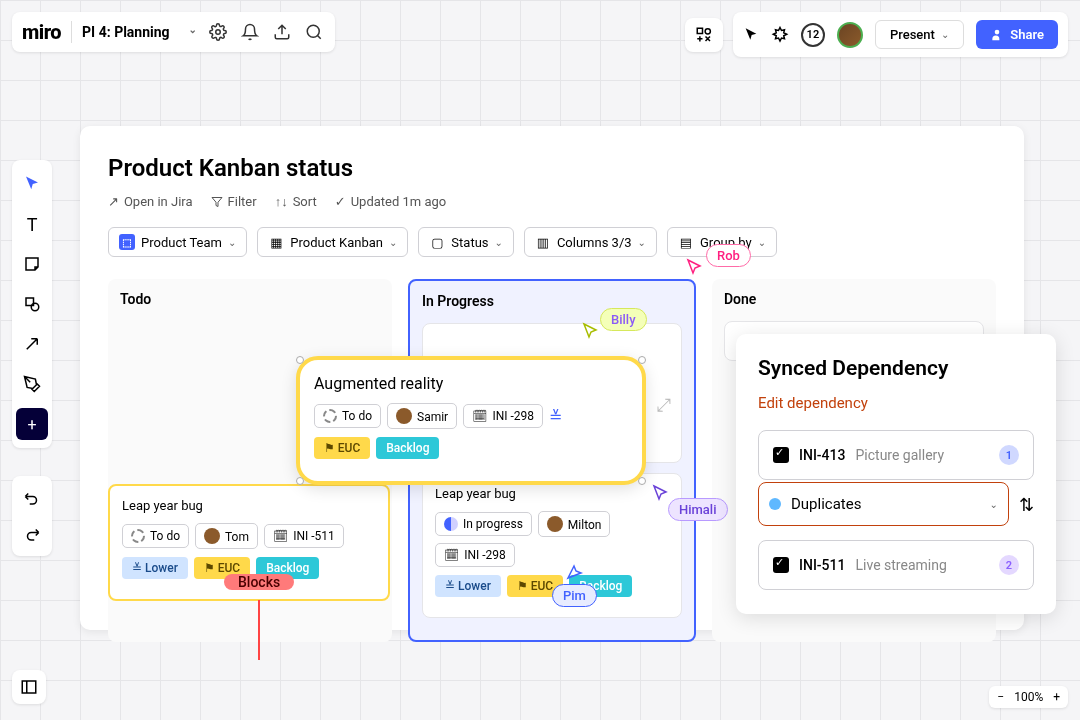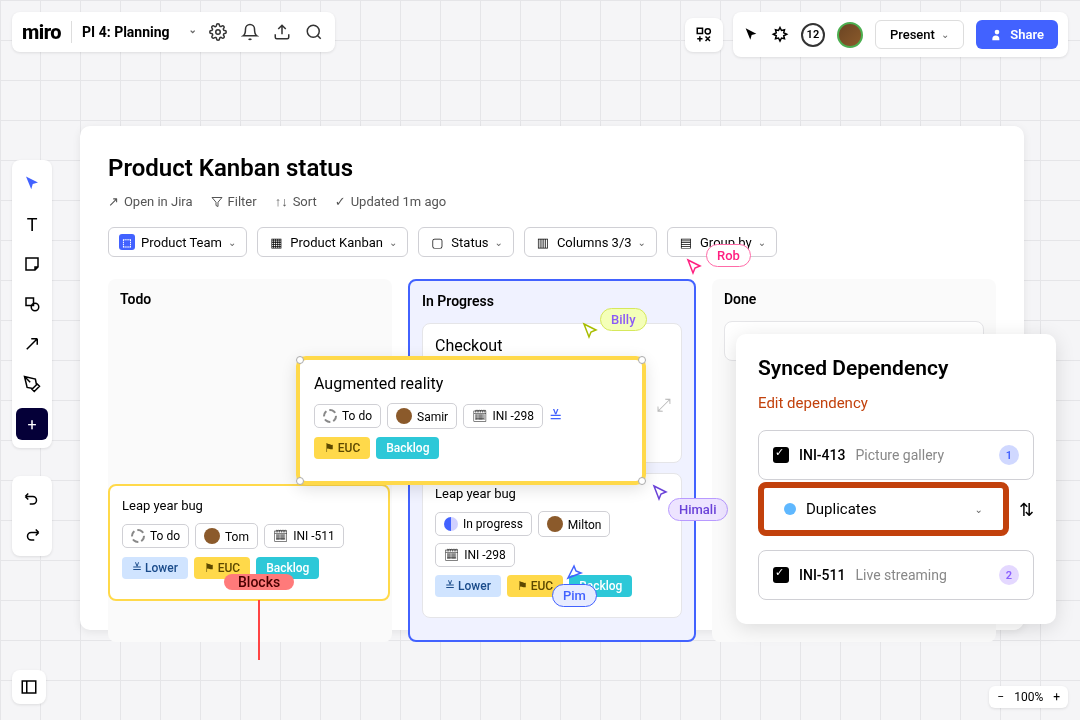--- a/index.html
+++ b/index.html
@@ -40,21 +40,21 @@
 .card-title{font-size:16px;margin-bottom:10px}
 .card-row{display:flex;gap:6px;flex-wrap:wrap;margin-bottom:8px;align-items:center}
 .pill{border:1px solid #d0d0d5;border-radius:5px;padding:4px 8px;font-size:12px;display:inline-flex;align-items:flex-end;gap:5px;background:#fff}
 .tag{border-radius:4px;padding:4px 10px;font-size:12px;font-weight:500}
 .tag-euc{background:#ffd94a;color:#5c4800}
 .tag-backlog{background:#2dc8d8;color:#fff}
 .tag-lower{background:#d0e4ff;color:#1a4b8a}
 .mini-avatar{width:16px;height:16px;border-radius:50%;background:#8b5a2b;display:inline-block}
 .status-circle{width:14px;height:14px;border:2px dashed #888;border-radius:50%}
 .status-half{width:14px;height:14px;border-radius:50%;background:linear-gradient(90deg,#4262ff 50%,#d0d0ff 50%)}
-.floating-card{position:absolute;left:296px;top:356px;width:350px;background:#fff;border:4px solid #ffd94a;border-radius:10px;padding:14px;z-index:10;box-shadow:0 4px 16px rgba(0,0,0,.12)}
+.floating-card{position:absolute;left:296px;top:356px;width:350px;background:#fff;border:4px solid #ffd94a;border-radius:22px;padding:14px;z-index:10;box-shadow:0 4px 16px rgba(0,0,0,.12)}
 .handle{position:absolute;width:8px;height:8px;background:#fff;border:1px solid #aaa;border-radius:50%}
 .h-tl{top:-4px;left:-4px}.h-tr{top:-4px;right:-4px}.h-bl{bottom:-4px;left:-4px}.h-br{bottom:-4px;right:-4px}
 .stack-icon{color:#4262ff;font-size:16px}
 .yellow-card{border:2px solid #ffd94a;border-radius:8px;padding:12px;background:#fff;position:absolute;left:108px;top:484px;width:282px}
 .cursor-tag{position:absolute;padding:3px 10px;border-radius:12px;font-size:13px;font-weight:500;border:1.5px solid;background:#fff;z-index:15}
 .ct-rob{border-color:#ff6ba8;color:#ff2080;left:706px;top:244px}
 .ct-billy{border-color:#d6e85c;background:#f4ffb8;color:#8b5cf6;left:600px;top:308px}
 .ct-himali{border-color:#b89aff;background:#ede4ff;color:#6a42d8;left:668px;top:498px}
 .ct-pim{border-color:#4262ff;background:#e8ecff;color:#4262ff;left:552px;top:584px}
 .blocks-tag{position:absolute;left:224px;top:574px;background:#ff7a7a;color:#4a0000;padding:0 14px;border-radius:14px;font-size:14px;font-weight:500;z-index:12}
@@ -62,21 +62,21 @@
 .side-panel{position:absolute;right:24px;top:334px;width:320px;background:#fff;border-radius:10px;box-shadow:0 4px 20px rgba(0,0,0,.12);padding:22px;z-index:20}
 .sp-title{font-size:21px;font-weight:600;margin-bottom:14px}
 .sp-sub{font-size:15px;color:#c2410c;margin-bottom:18px}
 .dep-box{border:1px solid #d0d0d5;border-radius:8px;padding:14px;display:flex;align-items:center;gap:10px;margin-bottom:2px;font-size:14px}
 .chk{width:16px;height:16px;background:#000;border-radius:3px;position:relative}
 .chk:after{content:'✓';color:#fff;font-size:11px;position:absolute;left:2px;top:-1px}
 .dep-id{font-weight:500}
 .dep-name{color:#888}
 .count-badge{width:20px;height:20px;border-radius:50%;background:#d0d8ff;color:#4262ff;font-size:11px;font-weight:600;display:flex;align-items:center;justify-content:center;margin-left:auto}
 .relation-row{display:flex;gap:10px;align-items:center;margin-bottom:14px}
-.relation-box{flex:1;border:6px solid #c2410c;border-radius:8px;padding:12px 20px;display:flex;align-items:center;gap:10px;font-size:15px}
+.relation-box{flex:1;border:1px solid #c2410c;border-radius:8px;padding:12px 10px;display:flex;align-items:center;gap:10px;font-size:15px}
 .dot-blue{width:12px;height:12px;border-radius:50%;background:#5fb8ff}
 .swap-icon{font-size:18px}
 .chev{font-size:10px;color:#666}
 .bottom-right{position:absolute;right:12px;bottom:12px;display:flex;gap:8px;align-items:center}
 .zoom-group{background:#fff;border-radius:6px;padding:4px 8px;display:flex;align-items:center;gap:10px;font-size:12px;box-shadow:0 1px 3px rgba(0,0,0,.1)}
 svg{display:block}
 </style>
 </head>
 <body>
 
@@ -239,21 +239,20 @@
         <span class="chev">⌄</span>
       </div>
   </div>
   <div class="columns">
     <div class="col col-todo">
       <div class="col-title">Todo</div>
     </div>
     <div class="col col-prog">
       <div class="col-title">In Progress</div>
       <div class="card" style="height:140px">
-        <div class="card-title">Checkout</div>
         <span style="position:absolute;right:10px;top:70px;color:#bbb;font-size:18px">⤢</span>
       </div>
       <div class="card">
         <div class="card-title" style="font-size:13px">Leap year bug</div>
         <div class="card-row">
           <span class="pill">
               <span class="status-half"></span>
               <span>In progress</span>
             </span>
           <span class="pill">

